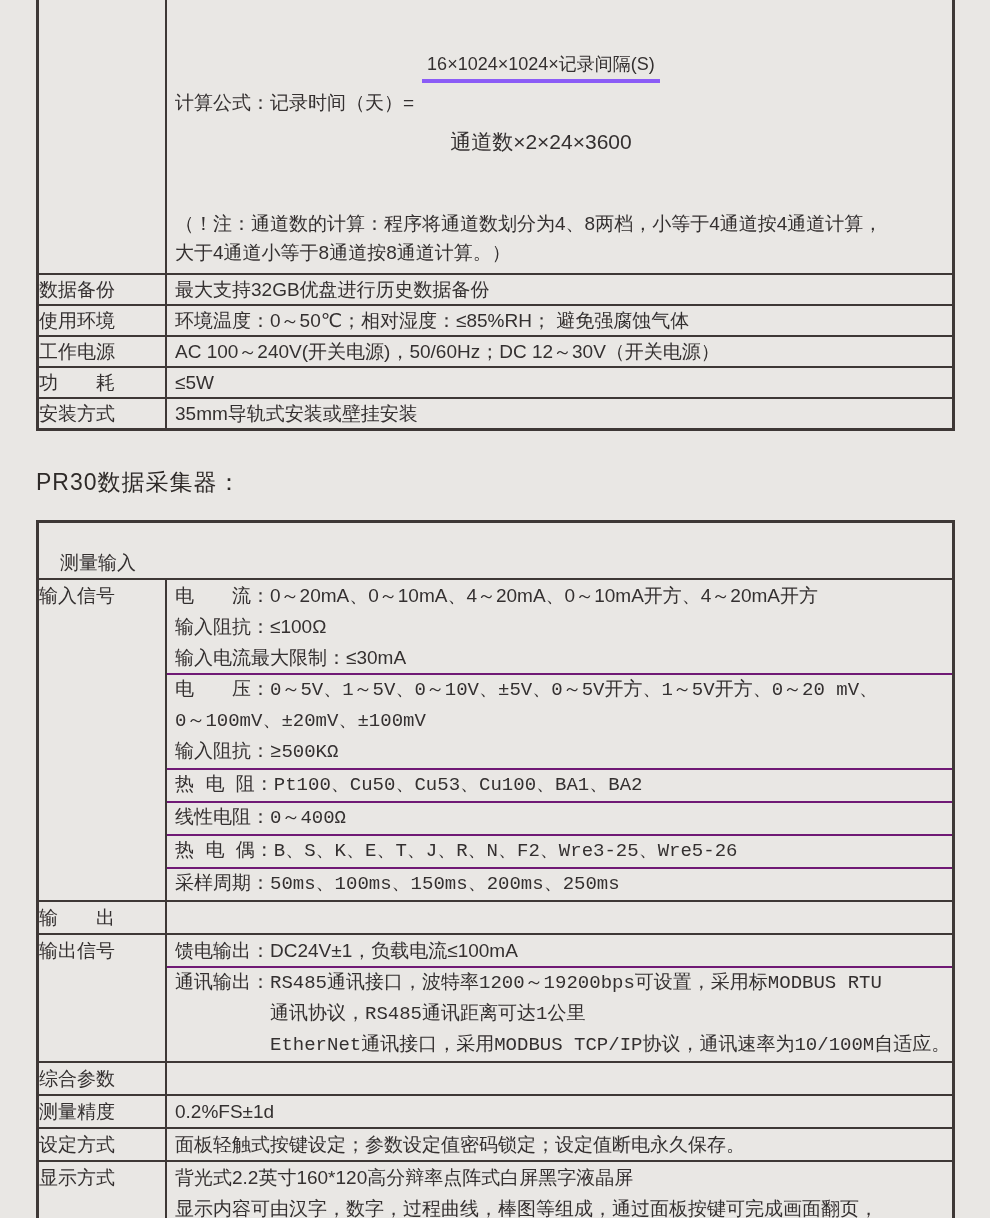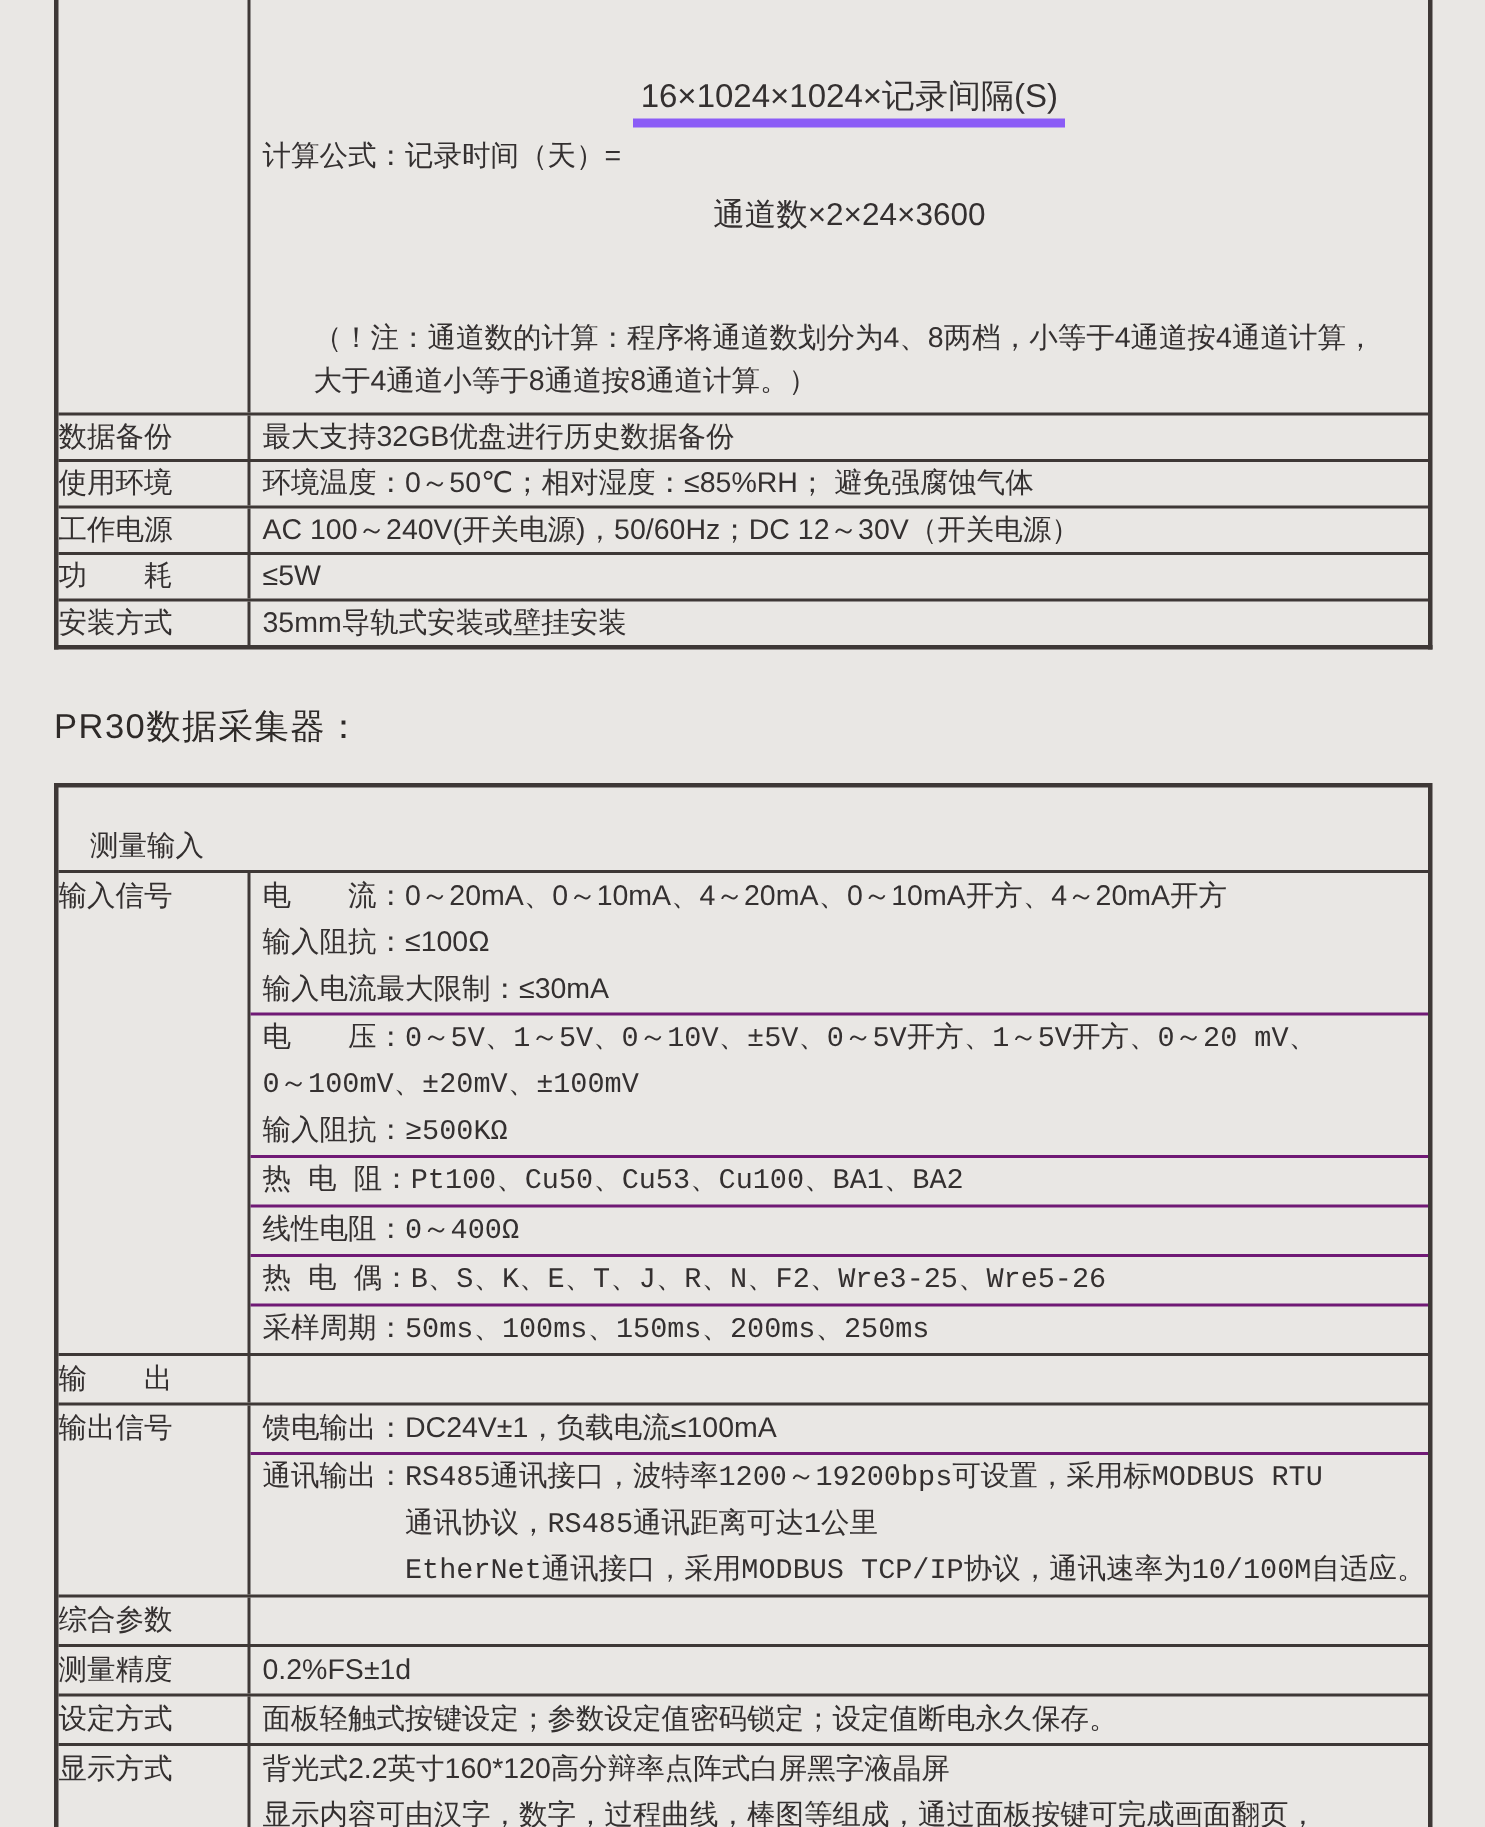--- a/index.html
+++ b/index.html
@@ -38,24 +38,24 @@
   .t1 .vline { line-height:29px; min-height:29px; }
   .t2 .vline { line-height:31px; min-height:31px; }
 
   .subcell + .subcell { border-top:2px solid #701a75;font-family:Liberation Mono, monospace; }
 
   .header-row { padding-left:21px; line-height:31px; white-space:pre;margin-top:24px; }
 
   .formula-cell { padding:8px 0 6px 8px; }
   .formula-line { display:flex; align-items:center; white-space:pre; }
   .frac { display:inline-block; text-align:center; margin-left:8px; }
-  .frac-num { display:block; border-bottom:6px solid #8b5cf6; padding:0 5px 3px; line-height:24px; font-size:22px; }
+  .frac-num { display:block; border-bottom:4px solid #8b5cf6; padding:0 5px 3px; line-height:24px; font-size:18px; }
   .frac-den { display:block; padding-top:3px; line-height:24px; font-size:21px; }
   .note-line { line-height:29px; white-space:pre; }
-  .note-block { margin-top:11px;margin-left:34px; }
+  .note-block { margin-top:11px; }
 
   .section-heading {
     margin:36px 0 22px 36px;
     font-size:23px;
     color:#2e2a28;
     letter-spacing:1px;
     white-space:pre;
   }
 </style>
 </head>

